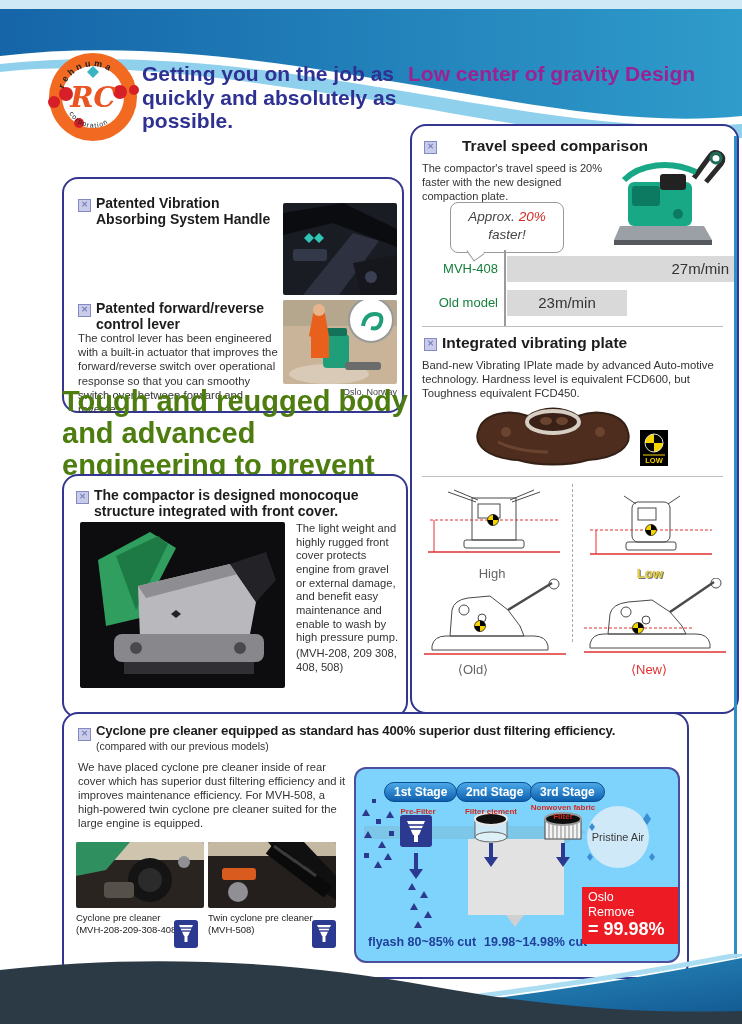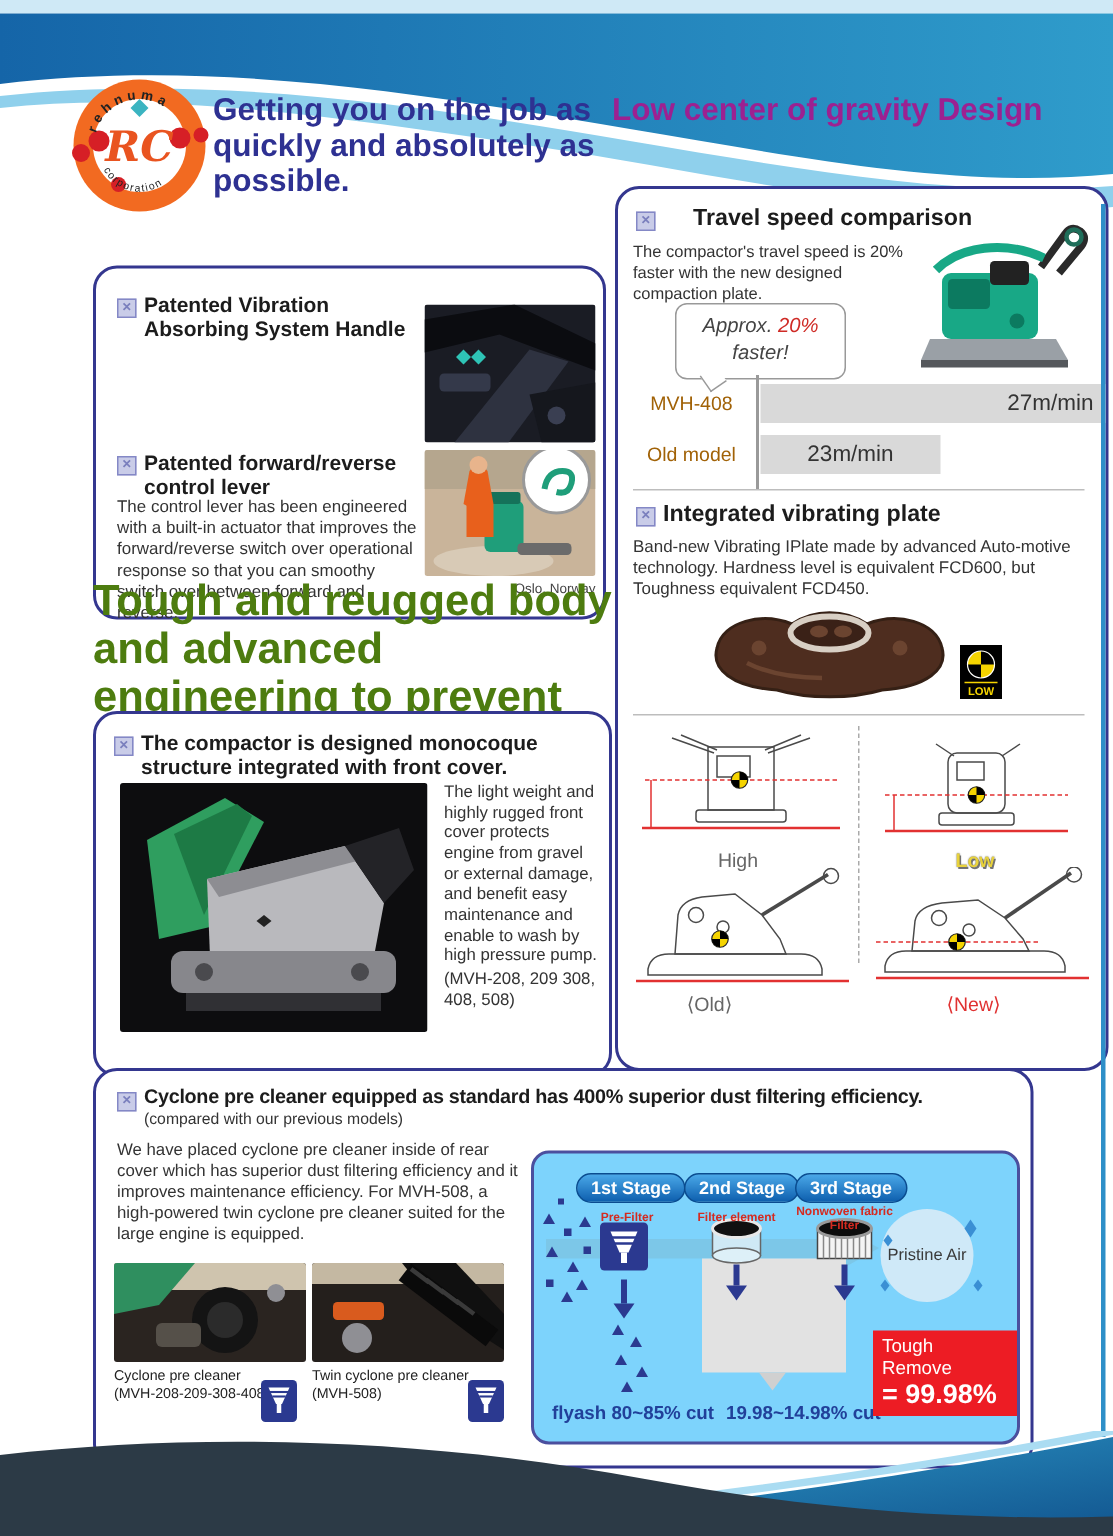--- a/index.html
+++ b/index.html
@@ -14,21 +14,21 @@
   .body-txt{font-size:11.3px;color:#333;line-height:1.26;}
   .blt{position:absolute;width:11px;height:11px;background:#c9cce8;border:1px solid #8488c6;
        color:#7a7fbd;font-size:8px;line-height:10px;text-align:center;font-weight:bold;}
   .blt::before{content:"\2715";}
   .photo{position:absolute;border-radius:2px;overflow:hidden;}
   .caption{font-size:9px;color:#444;}
   .divider{position:absolute;height:1px;background:#bdbdbd;}
   
   .chart{position:absolute;}
   .axis{position:absolute;width:2px;background:#9a9a9a;}
-  .crow-label{position:absolute;font-size:13px;color:#a16207;text-align:center;}
+  .crow-label{position:absolute;font-size:13px;color:#15803d;text-align:right;}
   .cbar{position:absolute;background:#d9d9d9;height:26px;font-size:15px;color:#333;line-height:26px;}
   .bubble{position:absolute;background:#fff;border:1.5px solid #999;border-radius:8px;
           font-style:italic;font-size:13.5px;color:#444;text-align:center;line-height:1.3;padding-top:5px;}
   .bubble .pct{color:#cf2b26;}
   .bubble .tail{position:absolute;left:18px;bottom:-7px;width:12px;height:12px;background:#fff;
           border-right:1.5px solid #999;border-bottom:1.5px solid #999;transform:rotate(55deg);}
   
   .draw-label{position:absolute;font-size:13px;color:#666;text-align:center;}
   .label-low{color:#e8d23c;font-weight:bold;text-shadow:0 0 1px #555,1px 1px 0 #777;}
   .label-new{color:#e03131;}
@@ -414,21 +414,21 @@
       <div class="filter-label" style="left:28px;top:38px;width:68px;">Pre-Filter</div>
       <div class="filter-label" style="left:100px;top:38px;width:70px;">Filter element</div>
       <div class="filter-label" style="left:172px;top:34px;width:70px;">Nonwoven fabric Filter</div>
 
       <div class="pristine-label" style="left:230px;top:62px;width:64px;">Pristine Air</div>
 
       <div class="cut" style="left:12px;top:166px;">flyash 80~85% cut</div>
       <div class="cut" style="left:128px;top:166px;">19.98~14.98% cut</div>
 
       <div class="total" style="left:226px;top:118px;width:84px;">
-        <div class="t1">Tough</div>
+        <div class="t1">Oslo</div>
         <div class="t2">Remove</div>
         <div class="t3">= 99.98%</div>
       </div>
     </div>
   </div>
 
   <div class="edge-line"></div>
 
   <svg class="abs" style="left:0;top:954px;" width="742" height="70" viewBox="0 0 742 70">
     <defs>

